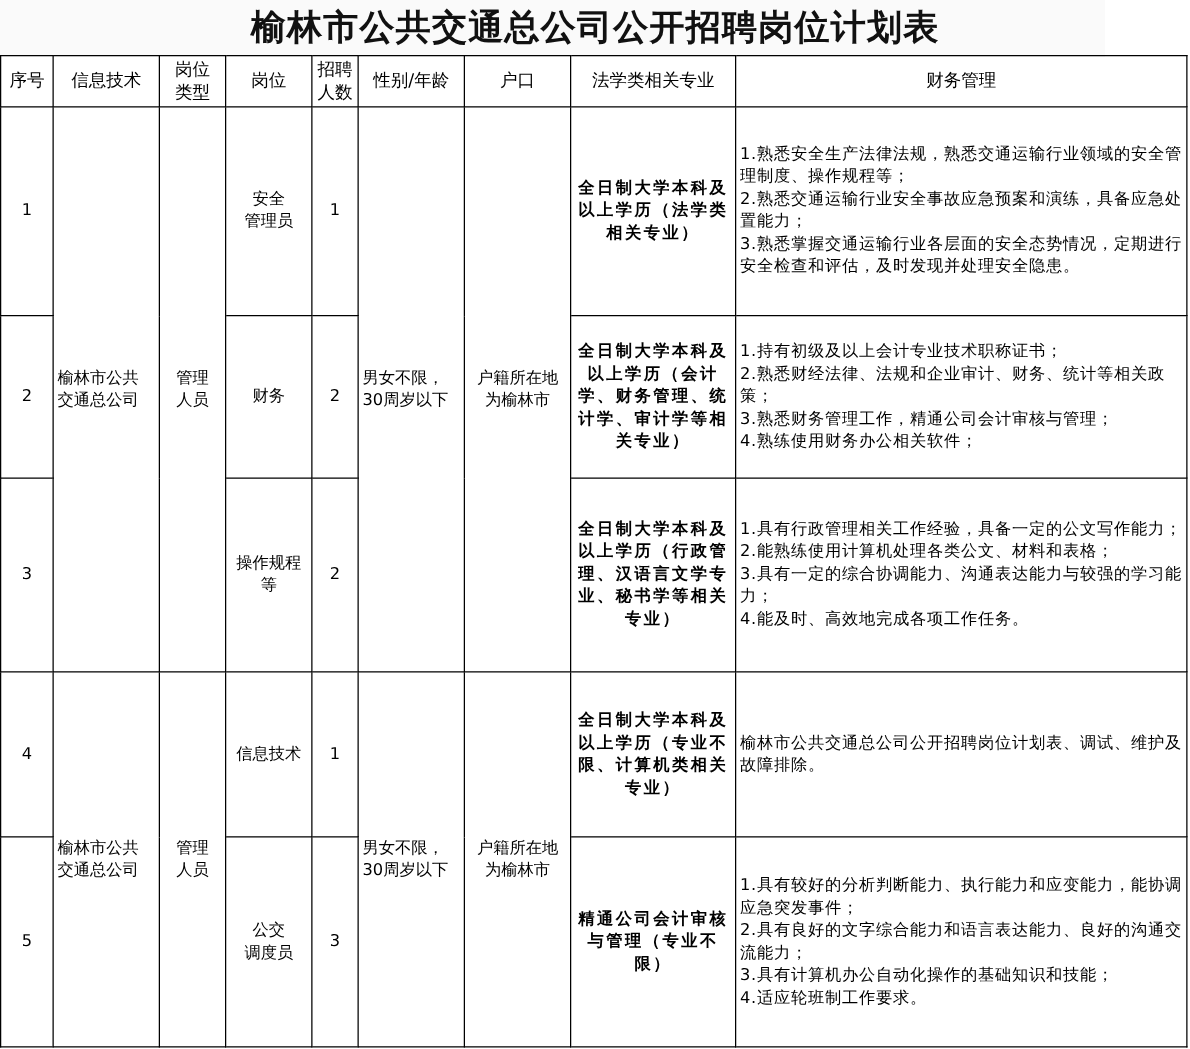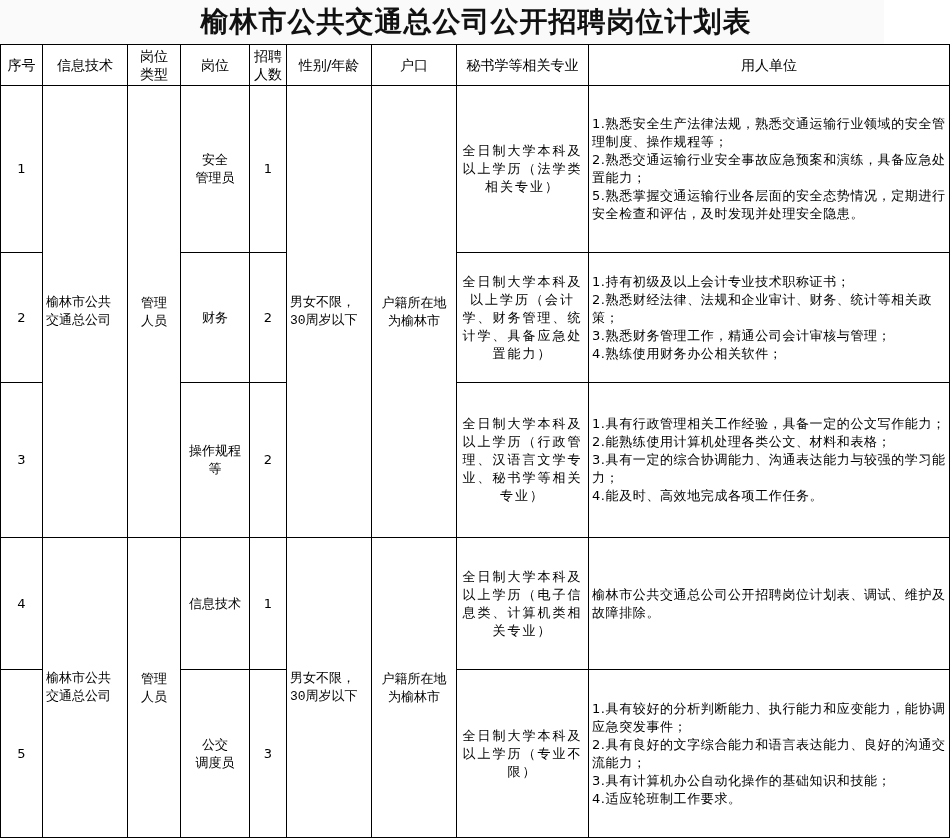--- a/index.html
+++ b/index.html
@@ -2,23 +2,23 @@
 <html><head>
 <meta charset="utf-8">
 <style>
   html, body { margin:0; padding:0; background:#ffffff; }
   body { width:952px; height:839px; overflow:hidden; position:relative; font-family:"DejaVu Sans", sans-serif; color:#000; }
   .title-bar { position:absolute; left:0; top:0; width:884px; height:44px; background:#fafafa; border-bottom:1px solid #e4e4e4; }
   .title { position:absolute; left:0; top:2px; width:952px; text-align:center; font-family:"DejaVu Serif", serif; font-weight:bold; font-size:28px; line-height:40px; letter-spacing:1px; color:#111; }
   table.plan { position:absolute; left:0; top:44px; border-collapse:collapse; table-layout:fixed; width:949px; }
   table.plan td { border:1.5px solid #000; padding:0 3px; font-size:13px; line-height:18px; vertical-align:middle; text-align:center; word-break:break-all; overflow:hidden; }
   table.plan thead td { font-size:14px; height:40px; line-height:18px; }
-  td.left { text-align:left !important; padding-left:3px;font-family:Liberation Mono, monospace; }
+  td.left { text-align:left !important; padding-left:3px; }
   td.req { text-align:left !important; font-size:12.5px; line-height:18.5px; padding:0 3px; letter-spacing:0.6px; }
-  td.edu { text-align:justify; font-size:13px; line-height:19px; letter-spacing:2px; padding:0 3px; }
+  td.edu { text-align:justify; font-size:13px; line-height:19px; letter-spacing:2px; padding:0 3px;font-weight:bold; }
   .multiline { white-space:pre-line; }
   .watermark { position:absolute; left:892px; top:842px; font-family:"DejaVu Sans Mono", monospace; font-weight:bold; font-size:13px; color:#e00000; letter-spacing:0.5px; }
 </style>
 </head>
 <body>
 
 <div class="title-bar">
   <div class="title">榆林市公共交通总公司公开招聘岗位计划表</div>
 </div>
 
@@ -38,48 +38,48 @@
     <tr>
       <td>序号</td>
       <td>信息技术</td>
       <td class="multiline">岗位
 类型</td>
       <td>岗位</td>
       <td class="multiline">招聘
 人数</td>
       <td>性别/年龄</td>
       <td>户口</td>
-      <td>秘书学等相关专业</td>
-      <td>用人单位</td>
+      <td>法学类相关专业</td>
+      <td>财务管理</td>
     </tr>
   </thead>
   <tbody>
     <tr style="height:167px">
       <td>1</td>
       <td rowspan="3" class="left multiline">榆林市公共
 交通总公司</td>
       <td rowspan="3" class="multiline">管理
 人员</td>
       <td class="multiline">安全
 管理员</td>
       <td>1</td>
       <td rowspan="3" class="left multiline">男女不限，
 30周岁以下</td>
       <td rowspan="3" class="multiline">户籍所在地
 为榆林市</td>
       <td class="edu">全日制大学本科及以上学历（法学类相关专业）</td>
       <td class="req multiline">1.熟悉安全生产法律法规，熟悉交通运输行业领域的安全管理制度、操作规程等；
 2.熟悉交通运输行业安全事故应急预案和演练，具备应急处置能力；
-5.熟悉掌握交通运输行业各层面的安全态势情况，定期进行安全检查和评估，及时发现并处理安全隐患。</td>
+3.熟悉掌握交通运输行业各层面的安全态势情况，定期进行安全检查和评估，及时发现并处理安全隐患。</td>
     </tr>
     <tr style="height:130px">
       <td>2</td>
       <td class="multiline">财务</td>
       <td>2</td>
-      <td class="edu">全日制大学本科及以上学历（会计学、财务管理、统计学、具备应急处置能力）</td>
+      <td class="edu">全日制大学本科及以上学历（会计学、财务管理、统计学、审计学等相关专业）</td>
       <td class="req multiline">1.持有初级及以上会计专业技术职称证书；
 2.熟悉财经法律、法规和企业审计、财务、统计等相关政策；
 3.熟悉财务管理工作，精通公司会计审核与管理；
 4.熟练使用财务办公相关软件；</td>
     </tr>
     <tr style="height:155px">
       <td>3</td>
       <td class="multiline">操作规程等</td>
       <td>2</td>
       <td class="edu">全日制大学本科及以上学历（行政管理、汉语言文学专业、秘书学等相关专业）</td>
@@ -101,29 +101,29 @@
           <div class="multiline">男女不限，
 30周岁以下</div>
           <div style="height:120px"></div>
         </td>
       <td rowspan="2">
           <div style="height:120px"></div>
           <div class="multiline">户籍所在地
 为榆林市</div>
           <div style="height:120px"></div>
         </td>
-      <td class="edu">全日制大学本科及以上学历（电子信息类、计算机类相关专业）</td>
+      <td class="edu">全日制大学本科及以上学历（专业不限、计算机类相关专业）</td>
       <td class="req multiline">榆林市公共交通总公司公开招聘岗位计划表、调试、维护及故障排除。</td>
     </tr>
     <tr style="height:168px">
       <td>5</td>
       <td class="multiline">公交
 调度员</td>
       <td>3</td>
-      <td class="edu">全日制大学本科及以上学历（专业不限）</td>
+      <td class="edu">精通公司会计审核与管理（专业不限）</td>
       <td class="req multiline">1.具有较好的分析判断能力、执行能力和应变能力，能协调应急突发事件；
 2.具有良好的文字综合能力和语言表达能力、良好的沟通交流能力；
 3.具有计算机办公自动化操作的基础知识和技能；
 4.适应轮班制工作要求。</td>
     </tr>
   </tbody>
 </table>
 
 <div class="watermark">offcn</div>
 

